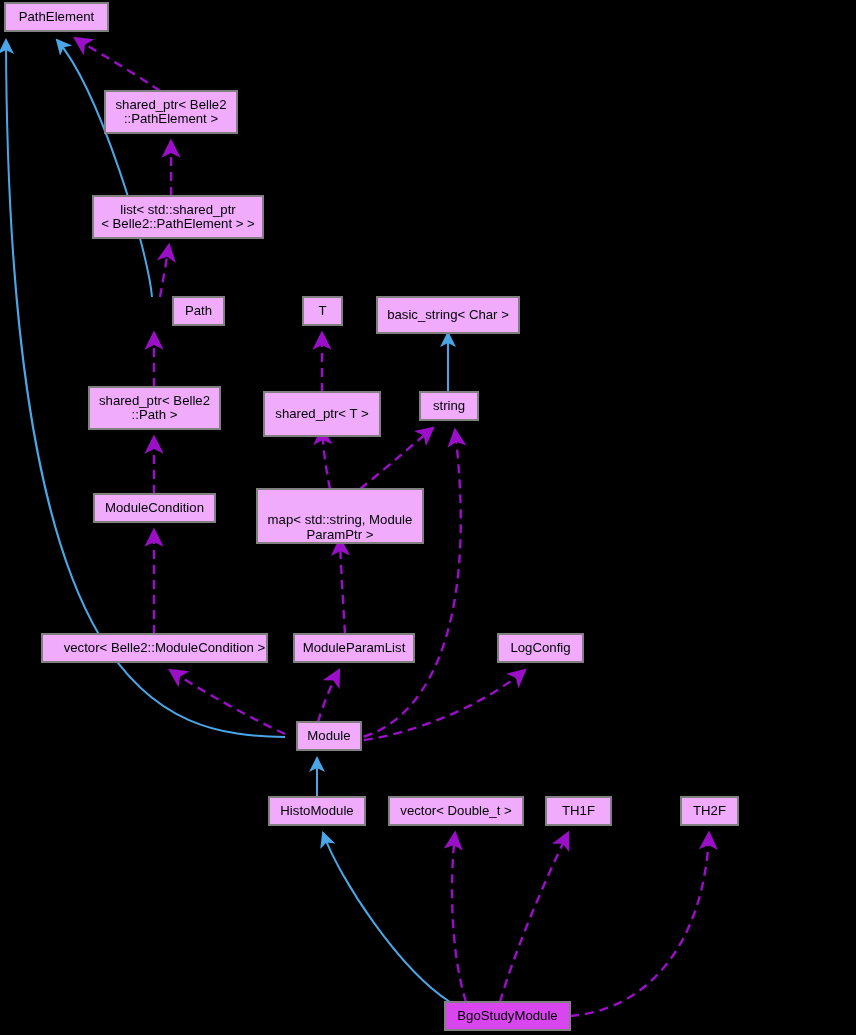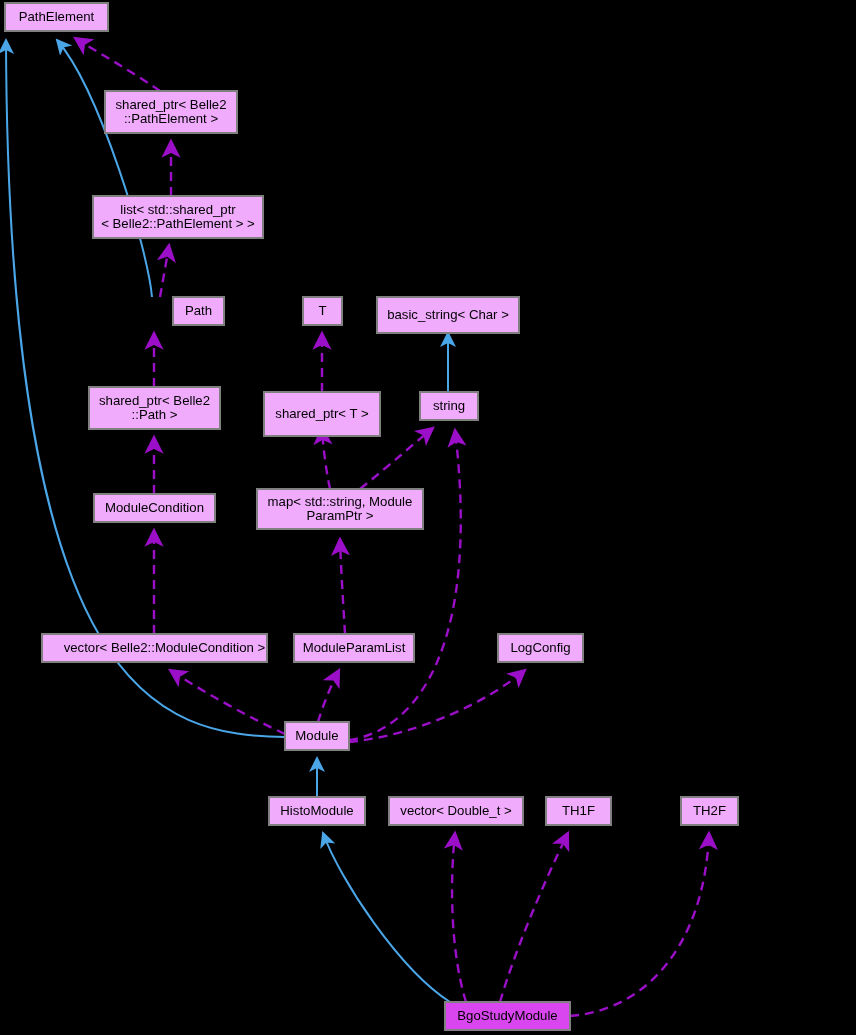--- a/index.html
+++ b/index.html
@@ -90,24 +90,24 @@
     <div class="node-box" style="left: 93px; top: 196px; width: 170px; height: 42px;"><span class="node-label">list&lt; std::shared_ptr
 &lt; Belle2::PathElement &gt; &gt;</span></div>
     <div class="node-box" style="left: 129px; top: 297px; width: 51px; height: 28px; margin-left: 44px;"><span class="node-label">Path</span></div>
     <div class="node-box" style="left: 303px; top: 297px; width: 39px; height: 28px;"><span class="node-label">T</span></div>
     <div class="node-box" style="left: 377px; top: 297px; width: 142px; height: 36px;"><span class="node-label">basic_string&lt; Char &gt;</span></div>
     <div class="node-box" style="left: 89px; top: 387px; width: 131px; height: 42px;"><span class="node-label">shared_ptr&lt; Belle2
 ::Path &gt;</span></div>
     <div class="node-box" style="left: 264px; top: 392px; width: 116px; height: 44px;"><span class="node-label">shared_ptr&lt; T &gt;</span></div>
     <div class="node-box" style="left: 420px; top: 392px; width: 58px; height: 28px;"><span class="node-label">string</span></div>
     <div class="node-box" style="left: 94px; top: 494px; width: 121px; height: 28px;"><span class="node-label">ModuleCondition</span></div>
-    <div class="node-box" style="left: 257px; top: 489px; width: 166px; height: 40px;"><span class="node-label">map&lt; std::string, Module
+    <div class="node-box" style="left: 257px; top: 489px; width: 166px; height: 54px; align-items: flex-end;"><span class="node-label">map&lt; std::string, Module
 ParamPtr &gt;</span></div>
     <div class="node-box" style="left: 42px; top: 634px; width: 225px; height: 28px; padding-left: 20px;"><span class="node-label">vector&lt; Belle2::ModuleCondition &gt;</span></div>
     <div class="node-box" style="left: 294px; top: 634px; width: 120px; height: 28px;"><span class="node-label">ModuleParamList</span></div>
     <div class="node-box" style="left: 498px; top: 634px; width: 85px; height: 28px;"><span class="node-label">LogConfig</span></div>
-    <div class="node-box" style="left: 285px; top: 722px; width: 64px; height: 28px;"><span class="node-label">Module</span></div>
+    <div class="node-box" style="left: 297px; top: 722px; width: 64px; height: 28px;"><span class="node-label">Module</span></div>
     <div class="node-box" style="left: 269px; top: 797px; width: 96px; height: 28px;"><span class="node-label">HistoModule</span></div>
     <div class="node-box" style="left: 389px; top: 797px; width: 134px; height: 28px; text-align: right;"><span class="node-label">vector&lt; Double_t &gt;</span></div>
     <div class="node-box" style="left: 546px; top: 797px; width: 65px; height: 28px;"><span class="node-label">TH1F</span></div>
     <div class="node-box" style="left: 681px; top: 797px; width: 57px; height: 28px;"><span class="node-label">TH2F</span></div>
     <div class="node-box highlight" style="left: 445px; top: 1002px; width: 125px; height: 28px;"><span class="node-label">BgoStudyModule</span></div>
   </div>
 
 </body></html>

